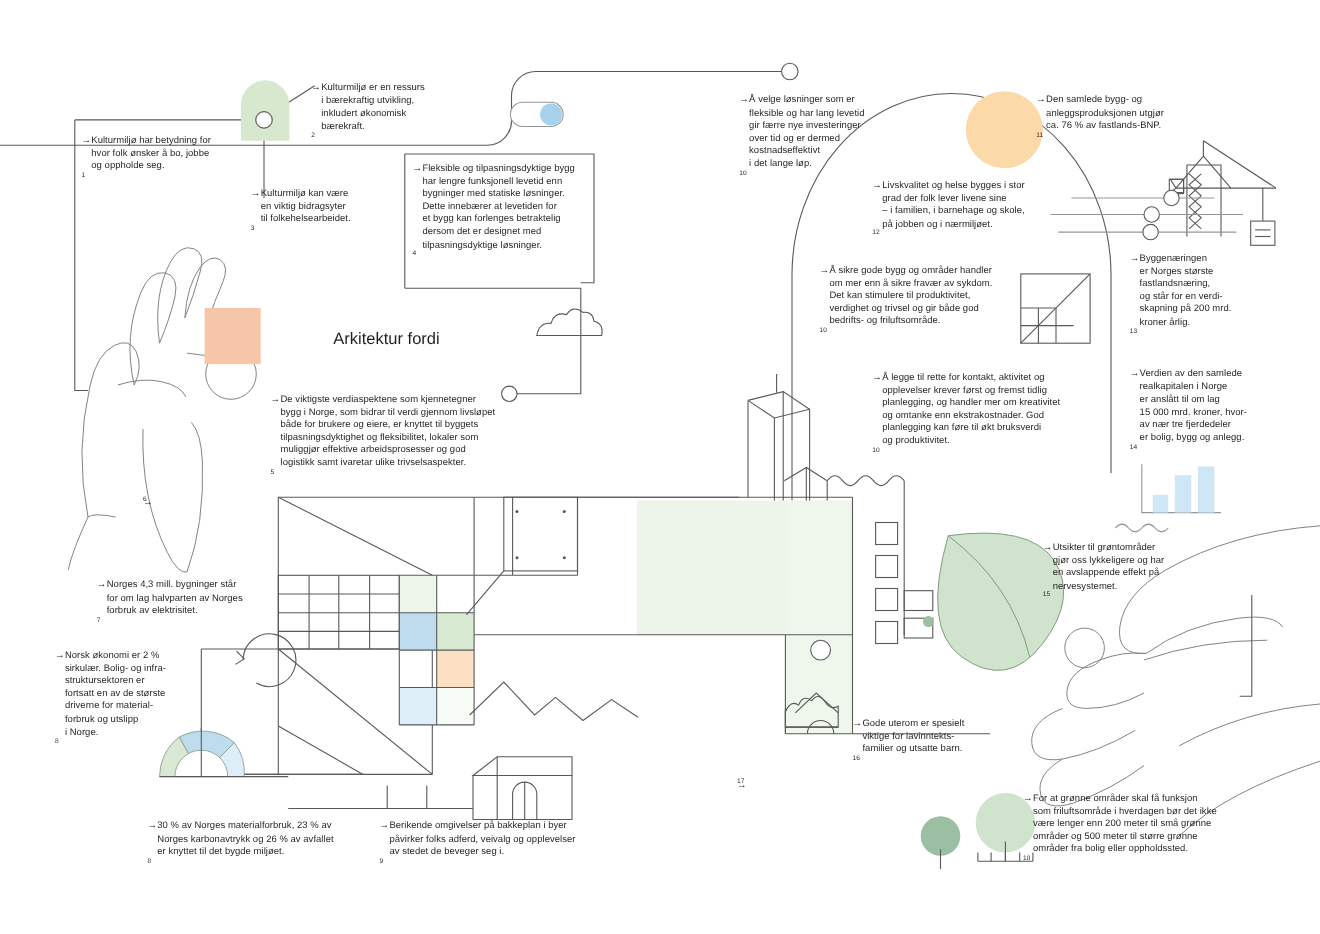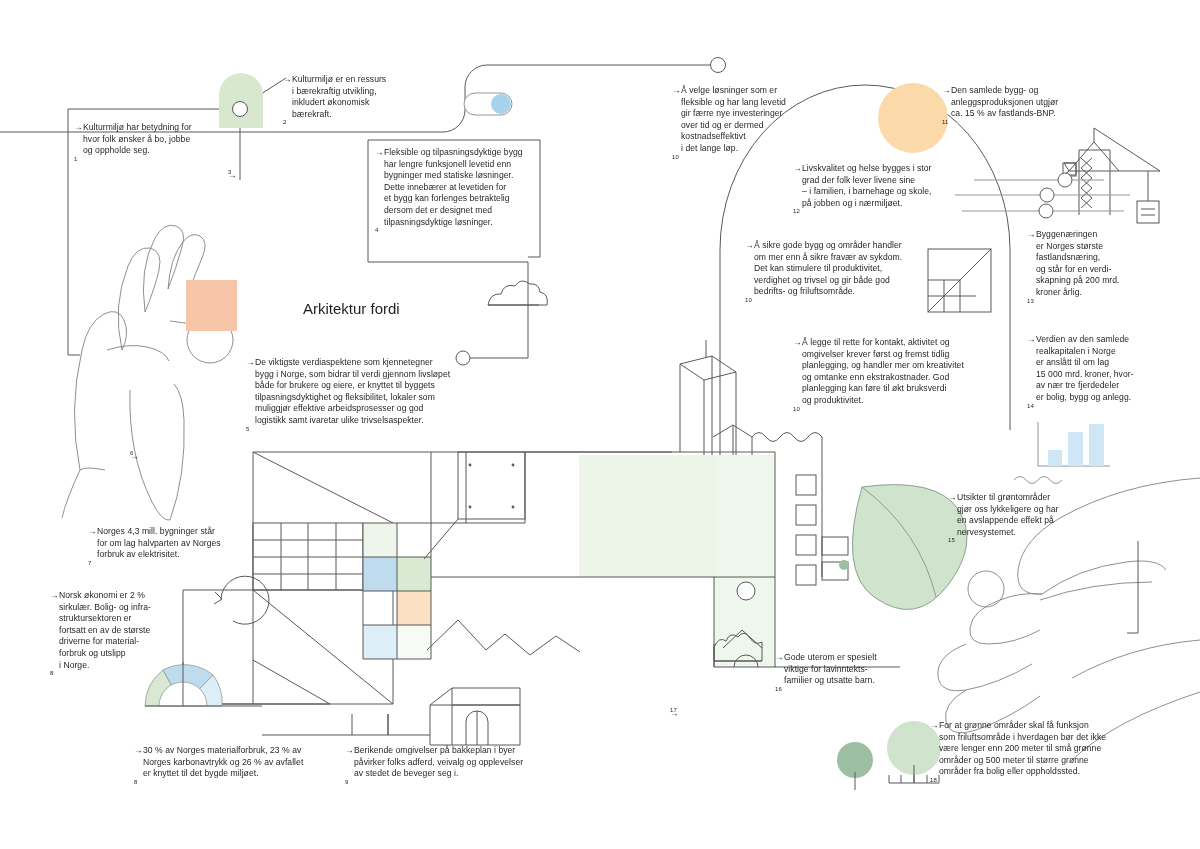--- a/index.html
+++ b/index.html
@@ -303,21 +303,23 @@
   <div class="note" style="left:283px;top:74px;width:145px;">
     <span class="arw">→</span>
     <span class="txt">Kulturmiljø er en ressurs
 i bærekraftig utvikling,
 inkludert økonomisk
 bærekraft.</span><sup>2</sup>
   </div>
 
   <div class="note" style="left:228px;top:170px;width:135px;">
     <span class="arw">→</span>
-    <sup>3</sup>
+    <span class="txt">Kulturmiljø kan være
+en viktig bidragsyter
+til folkehelsearbeidet.</span><sup>3</sup>
   </div>
 
   <div class="note" style="left:375px;top:147px;width:180px;">
     <span class="arw">→</span>
     <span class="txt">Fleksible og tilpasningsdyktige bygg
 har lengre funksjonell levetid enn
 bygninger med statiske løsninger.
 Dette innebærer at levetiden for
 et bygg kan forlenges betraktelig
 dersom det er designet med
@@ -378,21 +380,21 @@
 gir færre nye investeringer
 over tid og er dermed
 kostnadseffektivt
 i det lange løp.</span><sup>10</sup>
   </div>
 
   <div class="note" style="left:942px;top:85px;width:150px;">
     <span class="arw">→</span>
     <span class="txt">Den samlede bygg- og
 anleggsproduksjonen utgjør
-ca. 15 % av fastlands-BNP.</span><sup>11</sup>
+ca. 76 % av fastlands-BNP.</span><sup>11</sup>
   </div>
 
   <div class="note" style="left:793px;top:163px;width:180px;">
     <span class="arw">→</span>
     <span class="txt">Livskvalitet og helse bygges i stor
 grad der folk lever livene sine
 – i familien, i barnehage og skole,
 på jobben og i nærmiljøet.</span><sup>12</sup>
   </div>
 
@@ -411,21 +413,21 @@
 er Norges største
 fastlandsnæring,
 og står for en verdi-
 skapning på 200 mrd.
 kroner årlig.</span><sup>13</sup>
   </div>
 
   <div class="note" style="left:793px;top:337px;width:205px;">
     <span class="arw">→</span>
     <span class="txt">Å legge til rette for kontakt, aktivitet og
-omgivelser krever først og fremst tidlig
+opplevelser krever først og fremst tidlig
 planlegging, og handler mer om kreativitet
 og omtanke enn ekstrakostnader. God
 planlegging kan føre til økt bruksverdi
 og produktivitet.</span><sup>10</sup>
   </div>
 
   <div class="note" style="left:1027px;top:334px;width:150px;">
     <span class="arw">→</span>
     <span class="txt">Verdien av den samlede
 realkapitalen i Norge

